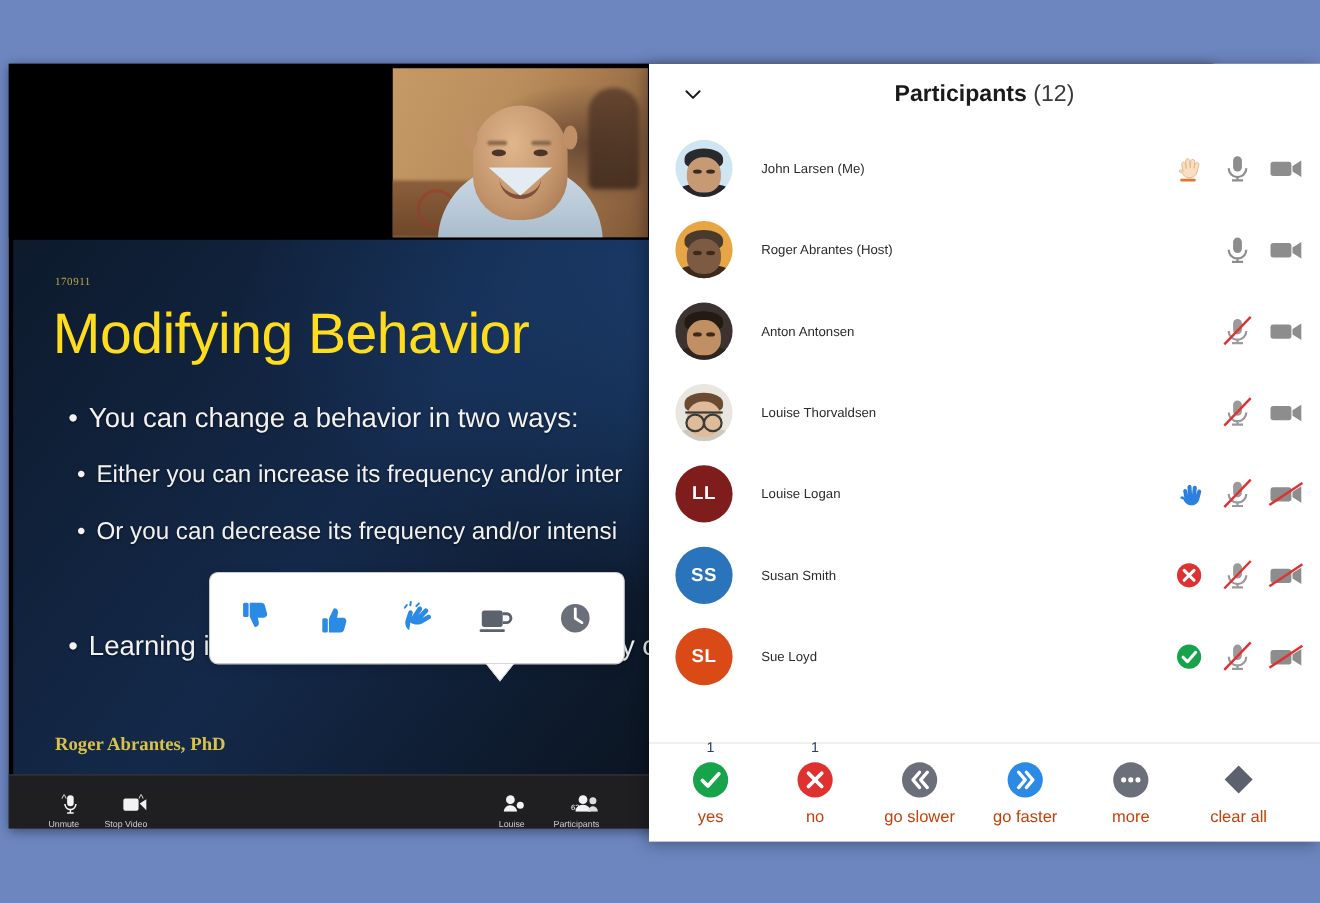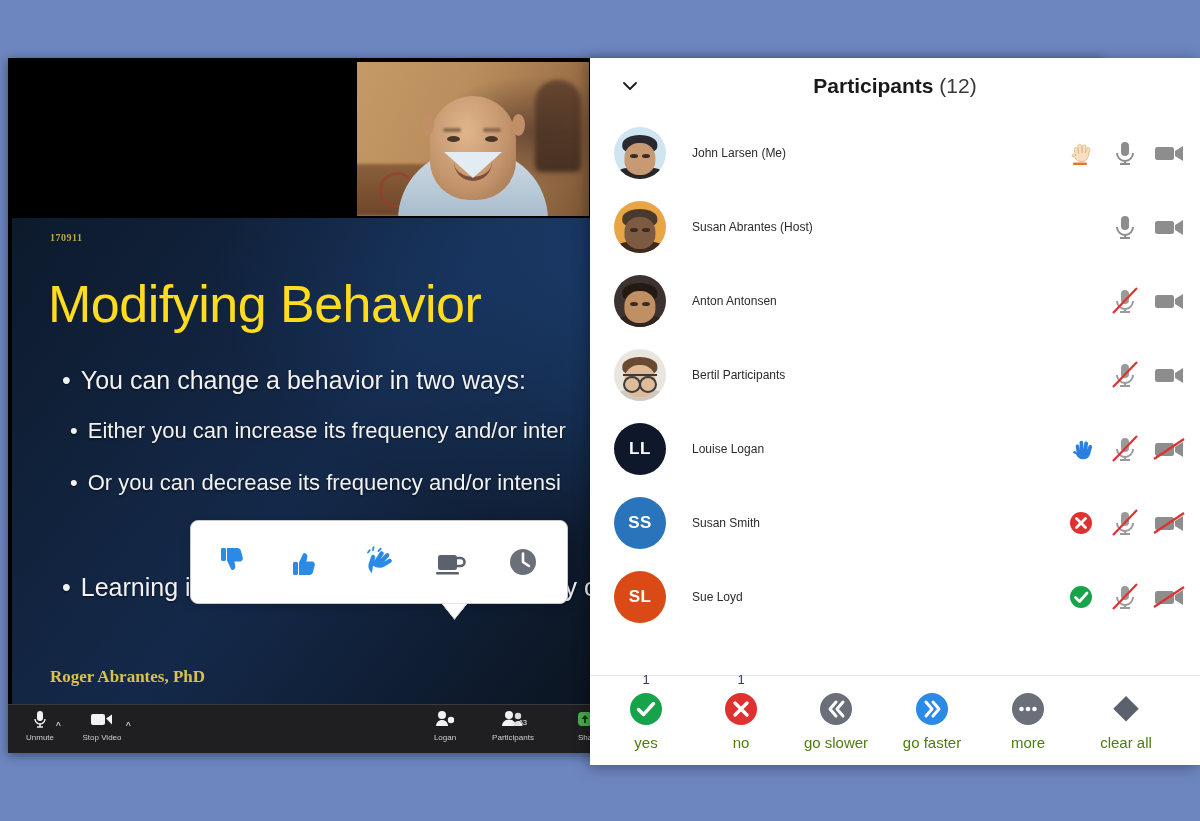--- a/index.html
+++ b/index.html
@@ -150,25 +150,25 @@
     top: 160px;
     width: 1087px;
     height: 487px;
     background:
       radial-gradient(ellipse 120% 110% at 88% 12%, #1f4b86 0%, rgba(31,75,134,0) 58%),
       linear-gradient(128deg, #0d1a2c 0%, #14294a 34%, #0b1420 66%, #05080d 100%);
     overflow: hidden;
   }
   #slide-date {
     position: absolute;
-    left: 38px; top: 14px;
+    left: 38px; top: 33px;
     color: #c9b34a;
     font-family: "Liberation Serif", serif;
     font-size: 10px;
-    font-weight: bold;
+    font-weight: normal;
     letter-spacing: .5px;
     opacity: .92;
   }
   #slide-title {
     position: absolute;
     left: 36px; top: 56px;
     color: #ffdc1e;
     font-size: 52px;
     font-weight: 400;
     letter-spacing: -.5px;
@@ -204,23 +204,23 @@
     position: absolute;
     left: 0;
     bottom: 0;
     width: 1095px;
     height: 48px;
     background: #1f1f22;
     border-top: 1px solid #3a3a3e;
   }
   .tb-item {
     position: absolute;
-    top: 5px;
+    top: 17px;
     width: 64px;
-    text-align: center;
+    text-align: right;
     color: #d9d9d9;
     font-size: 8px;
     user-select: none;
   }
   .tb-glyph {
     display: block;
     height: 22px;
     line-height: 22px;
     font-size: 17px;
     color: #f0f0f0;
@@ -404,21 +404,21 @@
     width: 38px; height: 38px;
     margin: 0 auto;
     border-radius: 50%;
     display: flex;
     align-items: center;
     justify-content: center;
   }
   .action-label {
     margin-top: 6px;
     font-size: 15px;
-    color: #4d7c0f;
+    color: #c2410c;
   }
   #act-yes   { left: 8px; }
   #act-no    { left: 103px; }
   #act-slow  { left: 198px; }
   #act-fast  { left: 294px; }
   #act-more  { left: 390px; }
   #act-clear { left: 488px; }
 
   
   #emoji-popup {
@@ -516,21 +516,21 @@
     <div class="tb-caret" id="tb-video-caret">^</div>
 
     <div class="tb-item" id="tb-invite">
       <span class="tb-glyph">
         <svg width="20" height="16" viewBox="0 0 20 16">
             <circle cx="7" cy="5" r="4" fill="#f2f2f2"></circle>
             <path d="M1 16c0-3.3 2.7-6 6-6s6 2.7 6 6z" fill="#f2f2f2"></path>
             <circle cx="16" cy="10" r="3.2" fill="#f2f2f2"></circle>
           </svg>
       </span>
-      <span class="tb-label">Logan</span>
+      <span class="tb-label">Louise</span>
     </div>
 
     <div class="tb-item" id="tb-participants">
       <span class="tb-glyph">
         <svg width="22" height="16" viewBox="0 0 22 16">
             <circle cx="7" cy="5" r="4" fill="#f2f2f2"></circle>
             <path d="M0 16c0-3.6 3.1-6.5 7-6.5s7 2.9 7 6.5z" fill="#f2f2f2"></path>
             <circle cx="16" cy="6" r="3.2" fill="#dcdcdc"></circle>
             <path d="M11.5 16c0-2.8 2-5 4.5-5s4.5 2.2 4.5 5z" fill="#dcdcdc"></path>
           </svg>
@@ -596,21 +596,21 @@
       <div class="participant-row">
         <div class="avatar" style="background:#e8a545">
           <div class="ph">
             <div class="ph-body" style="background:#3b2a20"></div>
             <div class="ph-hair" style="background:#4a3a2c"></div>
             <div class="ph-face" style="background:#7d5a42"></div>
             <div class="ph-eye l"></div>
             <div class="ph-eye r"></div>
           </div>
         </div>
-        <div class="pname">Susan Abrantes (Host)</div>
+        <div class="pname">Roger Abrantes (Host)</div>
         <div class="row-icons">
           <span class="ricon"><svg width="34" height="34" viewBox="0 0 34 34">
               <rect x="13" y="6" width="8" height="14" rx="4" fill="#8d8d8d"></rect>
               <path d="M9 17a8 8 0 0 0 16 0" stroke="#8d8d8d" stroke-width="2" fill="none"></path>
               <line x1="17" y1="24" x2="17" y2="28" stroke="#8d8d8d" stroke-width="2"></line>
               <line x1="12" y1="28" x2="22" y2="28" stroke="#8d8d8d" stroke-width="2"></line>
             </svg></span>
           <span class="ricon"><svg width="34" height="34" viewBox="0 0 34 34">
               <rect x="3" y="11" width="19" height="13" rx="2.5" fill="#8d8d8d"></rect>
               <path d="M23 15 L31 10 L31 25 L23 20 Z" fill="#8d8d8d"></path>
@@ -644,37 +644,37 @@
       </div>
       <div class="participant-row">
         <div class="avatar" style="background:#e9e6df">
           <div class="ph">
             <div class="ph-body" style="background:#cfc9bd"></div>
             <div class="ph-hair" style="background:#6a4a30"></div>
             <div class="ph-face" style="background:#e0bb99"></div>
             <div class="ph-glasses"></div>
           </div>
         </div>
-        <div class="pname">Bertil Participants</div>
+        <div class="pname">Louise Thorvaldsen</div>
         <div class="row-icons">
           <span class="ricon"><svg width="34" height="34" viewBox="0 0 34 34">
               <rect x="13" y="6" width="8" height="14" rx="4" fill="#9a9a9a"></rect>
               <path d="M9 17a8 8 0 0 0 16 0" stroke="#9a9a9a" stroke-width="2" fill="none"></path>
               <line x1="17" y1="24" x2="17" y2="28" stroke="#9a9a9a" stroke-width="2"></line>
               <line x1="12" y1="28" x2="22" y2="28" stroke="#9a9a9a" stroke-width="2"></line>
               <line x1="5" y1="29" x2="29" y2="4" stroke="#e03131" stroke-width="2.2"></line>
             </svg></span>
           <span class="ricon"><svg width="34" height="34" viewBox="0 0 34 34">
               <rect x="3" y="11" width="19" height="13" rx="2.5" fill="#8d8d8d"></rect>
               <path d="M23 15 L31 10 L31 25 L23 20 Z" fill="#8d8d8d"></path>
             </svg></span>
         </div>
       </div>
       <div class="participant-row">
-        <div class="avatar-initials" style="background:#0f172a">LL</div>
+        <div class="avatar-initials" style="background:#7f1d1d">LL</div>
         <div class="pname">Louise  Logan</div>
         <div class="row-icons">
           <span class="ricon"><svg width="34" height="34" viewBox="0 0 34 34">
               <path d="M9 21c0-1.1.7-1.9 1.6-1.9.5 0 1 .2 1.3.6l.8 1-1-5.9c-.2-1 .4-2 1.4-2.2 1-.2 1.9.5 2.1 1.5l.8 4.3-.5-7.5c-.1-1.1.7-2 1.7-2.1 1.1-.1 2 .7 2 1.8l.5 7.2.6-6.5c.1-1.1 1-1.8 2-1.7 1.1.1 1.8 1 1.7 2l-.6 6.5 1-3.8c.3-1 1.3-1.6 2.3-1.3 1 .3 1.5 1.3 1.3 2.3l-1.8 6.7c-.8 3-3.2 5.1-6.3 5.3-3.6.3-6.7-1.8-7.9-5z" fill="#2b7fe0"></path>
             </svg></span>
           <span class="ricon"><svg width="34" height="34" viewBox="0 0 34 34">
               <rect x="13" y="6" width="8" height="14" rx="4" fill="#9a9a9a"></rect>
               <path d="M9 17a8 8 0 0 0 16 0" stroke="#9a9a9a" stroke-width="2" fill="none"></path>
               <line x1="17" y1="24" x2="17" y2="28" stroke="#9a9a9a" stroke-width="2"></line>
               <line x1="12" y1="28" x2="22" y2="28" stroke="#9a9a9a" stroke-width="2"></line>

